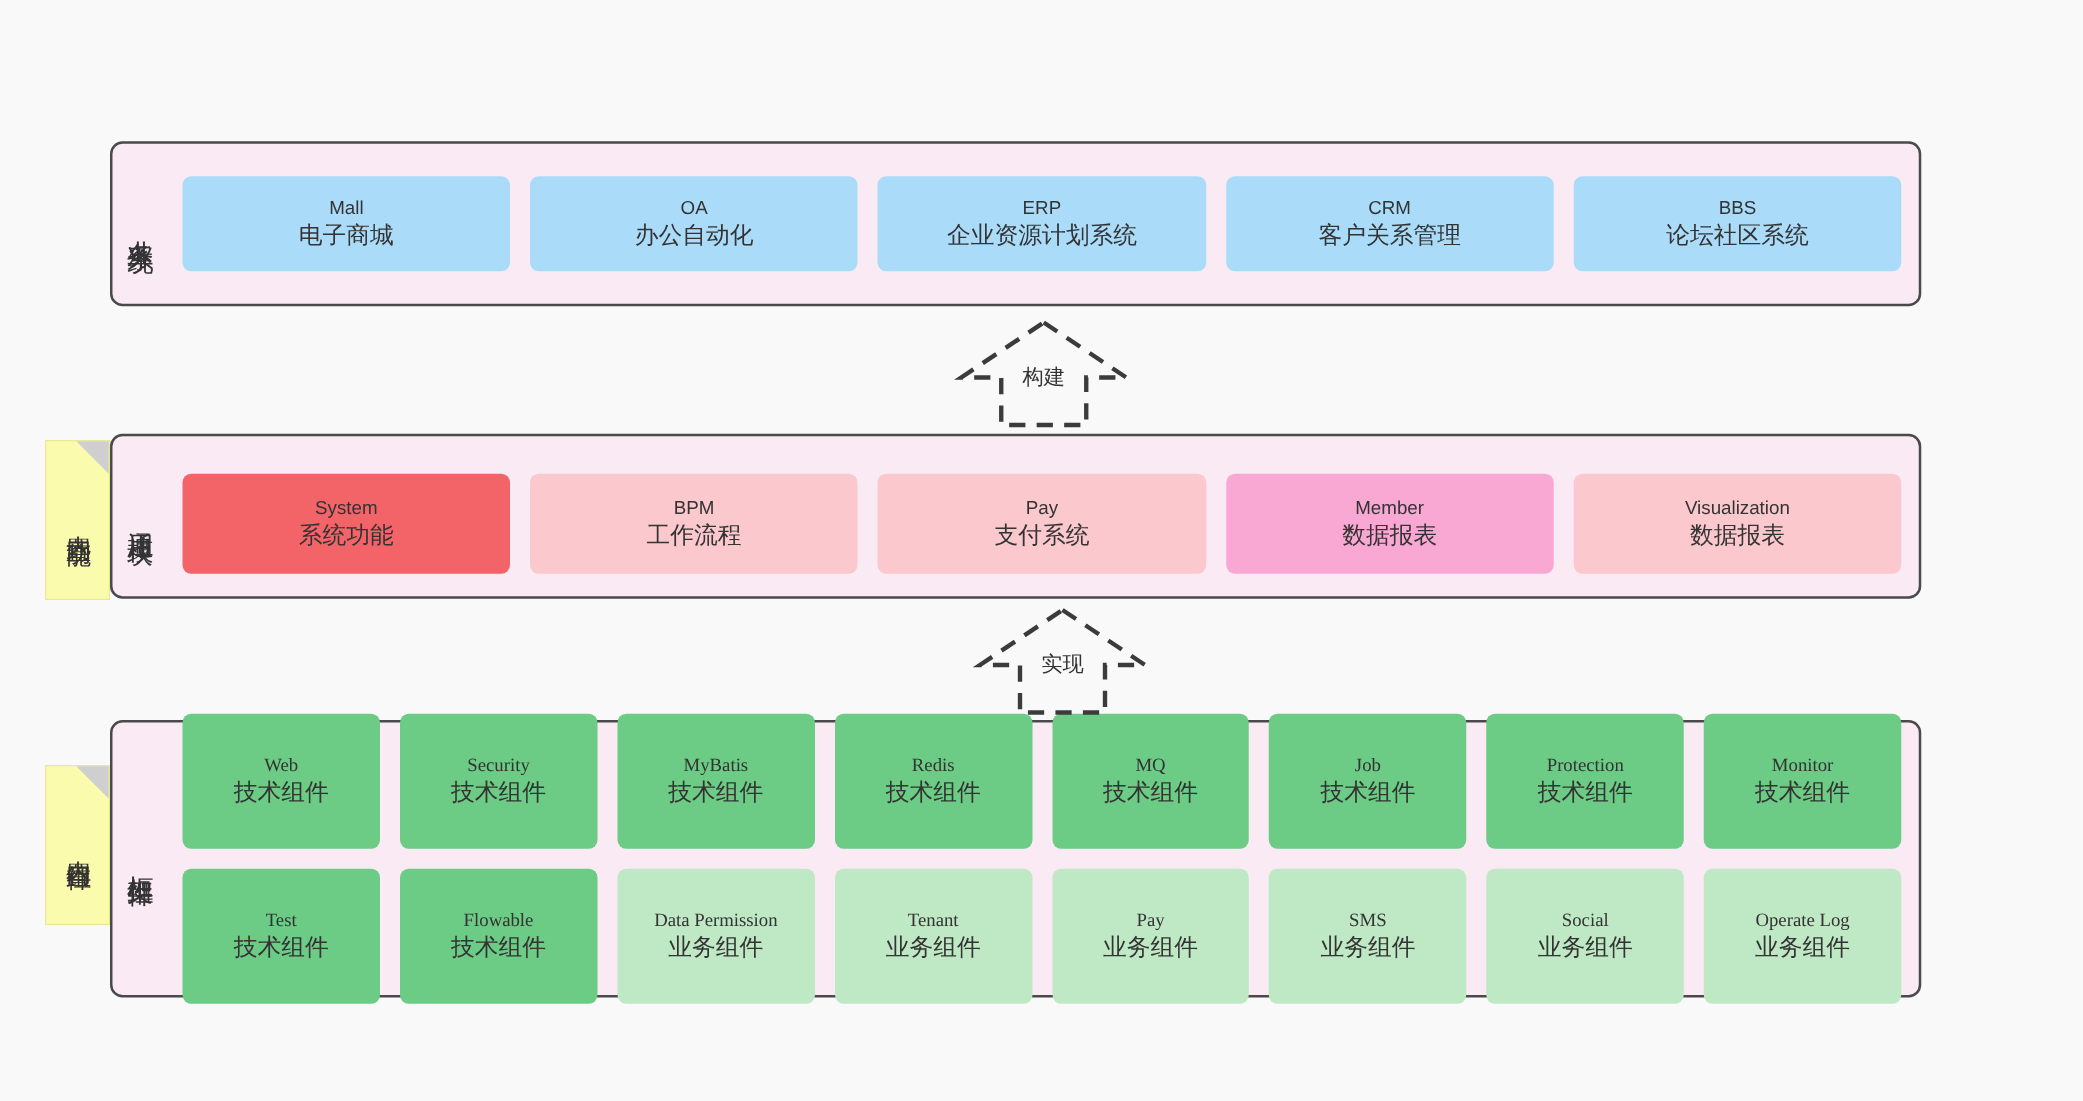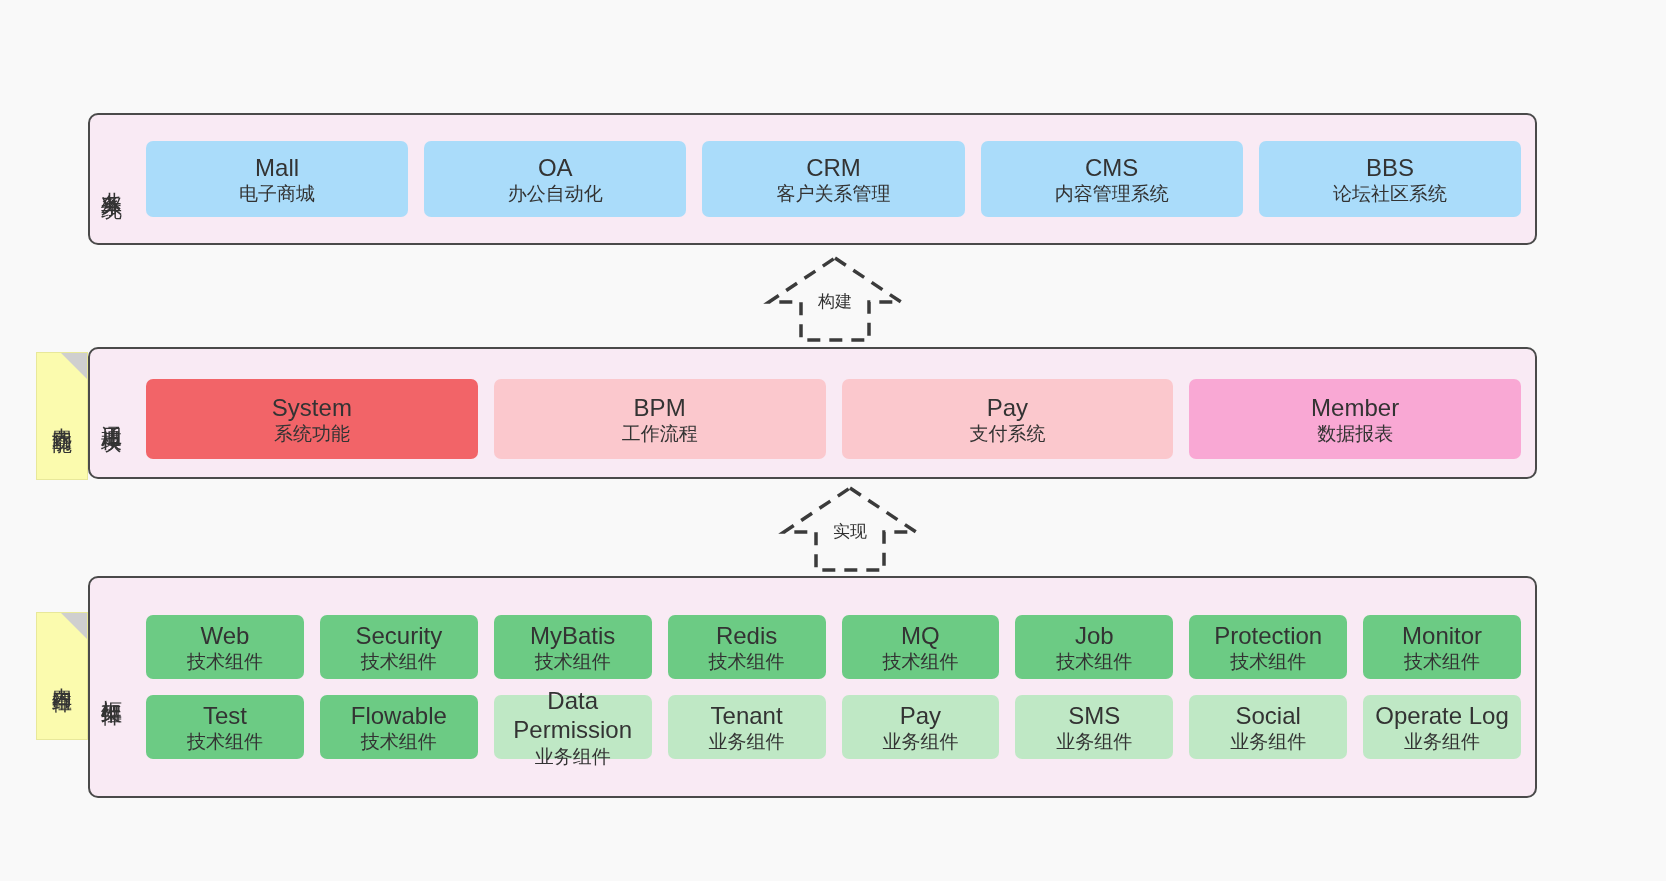--- a/index.html
+++ b/index.html
@@ -57,32 +57,32 @@
     flex: 1 1 0;
     border-radius: 7px;
     display: flex;
     flex-direction: column;
     align-items: center;
     justify-content: center;
     text-align: center;
     line-height: 1.22;
     padding: 4px 6px;
   }
-  .card .t1 { font-size: 24px; }
+  .card .t1 { font-size: 15px; }
   .card .t2 { font-size: 19px; }
 
   
   #layer-business { left: 88px; top: 113px; width: 1449px; height: 132px; }
   #layer-business .card { height: 76px; }
 
   #layer-modules { left: 88px; top: 347px; width: 1449px; height: 132px; }
   #layer-modules .card { height: 80px; margin-top: 12px; }
 
   #layer-framework { left: 88px; top: 576px; width: 1449px; height: 222px; }
-  #layer-framework .card { height: 64px; }
+  #layer-framework .card { height: 108px; font-family: Liberation Serif, serif; }
 
   
   .sticky {
     position: absolute;
     width: 52px;
     background: #fbfbae;
     border: 1px solid #e8e89a;
     display: flex;
     align-items: center;
     justify-content: center;
@@ -135,26 +135,26 @@
       <div class="row">
         <div class="card" style="background:#aadcfa">
           <span class="t1">Mall</span>
           <span class="t2">电子商城</span>
         </div>
         <div class="card" style="background:#aadcfa">
           <span class="t1">OA</span>
           <span class="t2">办公自动化</span>
         </div>
         <div class="card" style="background:#aadcfa">
+          <span class="t1">ERP</span>
+          <span class="t2">企业资源计划系统</span>
+        </div>
+        <div class="card" style="background:#aadcfa">
           <span class="t1">CRM</span>
           <span class="t2">客户关系管理</span>
-        </div>
-        <div class="card" style="background:#aadcfa">
-          <span class="t1">CMS</span>
-          <span class="t2">内容管理系统</span>
         </div>
         <div class="card" style="background:#aadcfa">
           <span class="t1">BBS</span>
           <span class="t2">论坛社区系统</span>
         </div>
       </div>
     </div>
   </div>
 
   <div class="arrow-group" id="arrow-build">
@@ -182,20 +182,24 @@
           <span class="t2">工作流程</span>
         </div>
         <div class="card" style="background:#fbc8cd">
           <span class="t1">Pay</span>
           <span class="t2">支付系统</span>
         </div>
         <div class="card" style="background:#f9a8d4">
           <span class="t1">Member</span>
           <span class="t2">数据报表</span>
         </div>
+        <div class="card" style="background:#fbc8cd">
+          <span class="t1">Visualization</span>
+          <span class="t2">数据报表</span>
+        </div>
       </div>
     </div>
   </div>
 
   <div class="arrow-group" id="arrow-impl">
     <svg width="170" height="92" viewBox="0 0 170 92">
       <path d="M85 6 L151 50 L119 50 L119 88 L51 88 L51 50 L19 50 Z" fill="none" stroke="#3b3b3b" stroke-width="3.5" stroke-dasharray="13 9" stroke-linejoin="miter"></path>
     </svg>
     <span class="arrow-label">实现</span>
   </div>

